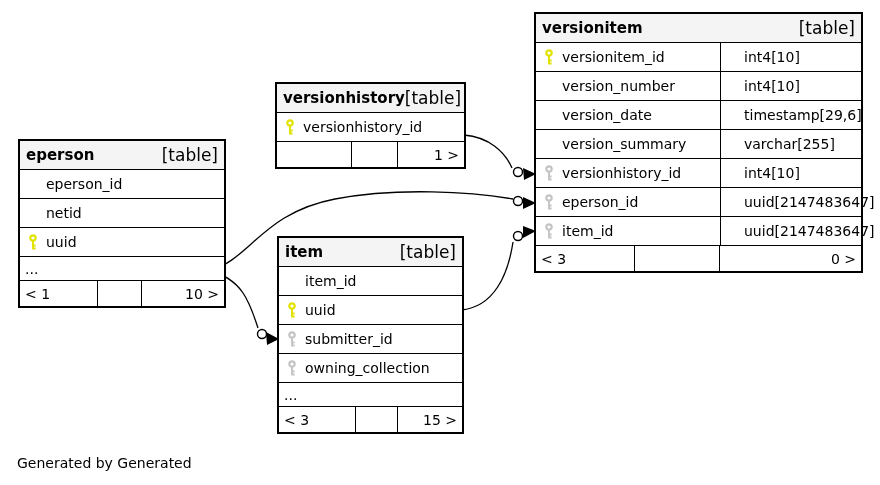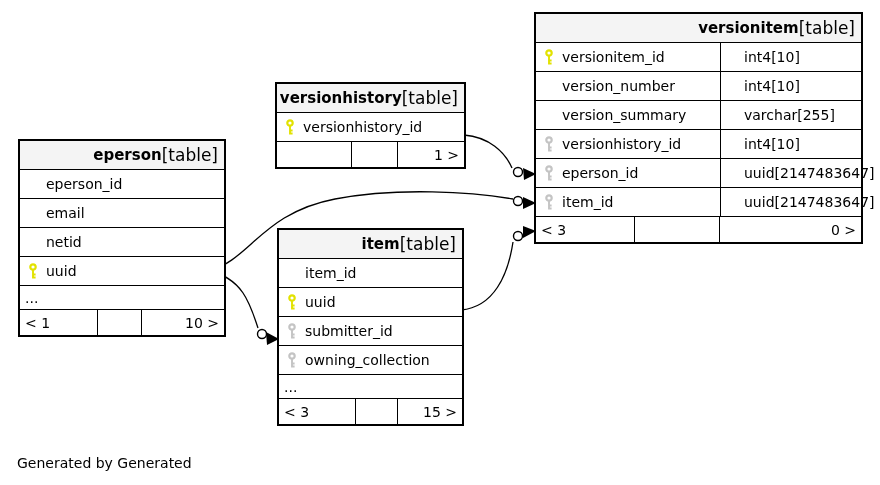--- a/index.html
+++ b/index.html
@@ -8,21 +8,21 @@
     background:#ffffff; overflow:hidden;
     font-family:"DejaVu Sans","Liberation Sans",sans-serif;
     color:#000;
   }
   .rels { position:absolute; left:0; top:0; z-index:0; }
   .dbtable {
     position:absolute; z-index:1; background:#fff;
     border:2px solid #000; box-sizing:border-box;
   }
   .thead {
-    display:flex; justify-content:flex-end; align-items:center;
+    display:flex; justify-content:space-between; align-items:center;
     height:29px; background:#f4f4f4; border-bottom:1px solid #000;
     padding:4px 6px; box-sizing:border-box;
   }
   .tname { font-weight:bold; font-size:15px; }
   .ttag  { font-size:17px; }
   .trow {
     display:flex; align-items:center; height:29px;
     border-bottom:1px solid #000; font-size:14px; box-sizing:border-box;
   }
   .keyslot { width:26px; flex:none; display:flex; justify-content:center; align-items:center; }
@@ -74,24 +74,20 @@
   <div class="thead">
     <span class="tname">eperson</span>
     <span class="ttag">[table]</span>
   </div>
   <div class="trow">
     <span class="keyslot"></span>
     <span class="cname">eperson_id</span>
   </div>
   <div class="trow">
     <span class="keyslot"></span>
-    <span class="cname">email</span>
-  </div>
-  <div class="trow">
-    <span class="keyslot"></span>
     <span class="cname">netid</span>
   </div>
   <div class="trow">
     <span class="keyslot">
       <svg class="keyicon" width="10" height="17" viewBox="0 0 10 17">
         <circle cx="5" cy="4" r="2.7" fill="none" stroke="#e2e200" stroke-width="2.2"></circle>
         <path d="M5 6.8 V15.5 M5 11.5 h2.6 M5 14.5 h2.6" stroke="#e2e200" stroke-width="1.9" fill="none"></path>
       </svg>
     </span>
     <span class="cname">uuid</span>
@@ -120,21 +116,21 @@
     </span>
     <span class="cname">versionhistory_id</span>
   </div>
   <div class="tfoot">
     <span class="fcell sep" style="width:75px;"></span>
     <span class="fcell sep" style="width:46px;"></span>
     <span class="fcell last">1 &gt;</span>
   </div>
 </div>
 
-<div class="dbtable" style="left:277px; top:228px; width:187px;">
+<div class="dbtable" style="left:277px; top:236px; width:187px;">
   <div class="thead">
     <span class="tname">item</span>
     <span class="ttag">[table]</span>
   </div>
   <div class="trow">
     <span class="keyslot"></span>
     <span class="cname">item_id</span>
   </div>
   <div class="trow">
     <span class="keyslot">
@@ -188,20 +184,25 @@
     <span class="cname">versionitem_id</span>
     <span class="ctype">int4[10]</span>
   </div>
   <div class="trow">
     <span class="keyslot"></span>
     <span class="cname">version_number</span>
     <span class="ctype">int4[10]</span>
   </div>
   <div class="trow">
     <span class="keyslot"></span>
+    <span class="cname">version_date</span>
+    <span class="ctype">timestamp[29,6]</span>
+  </div>
+  <div class="trow">
+    <span class="keyslot"></span>
     <span class="cname">version_summary</span>
     <span class="ctype">varchar[255]</span>
   </div>
   <div class="trow">
     <span class="keyslot">
       <svg class="keyicon" width="10" height="17" viewBox="0 0 10 17">
         <circle cx="5" cy="4" r="2.7" fill="none" stroke="#c4c4c4" stroke-width="2.2"></circle>
         <path d="M5 6.8 V15.5 M5 11.5 h2.6 M5 14.5 h2.6" stroke="#c4c4c4" stroke-width="1.9" fill="none"></path>
       </svg>
     </span>

